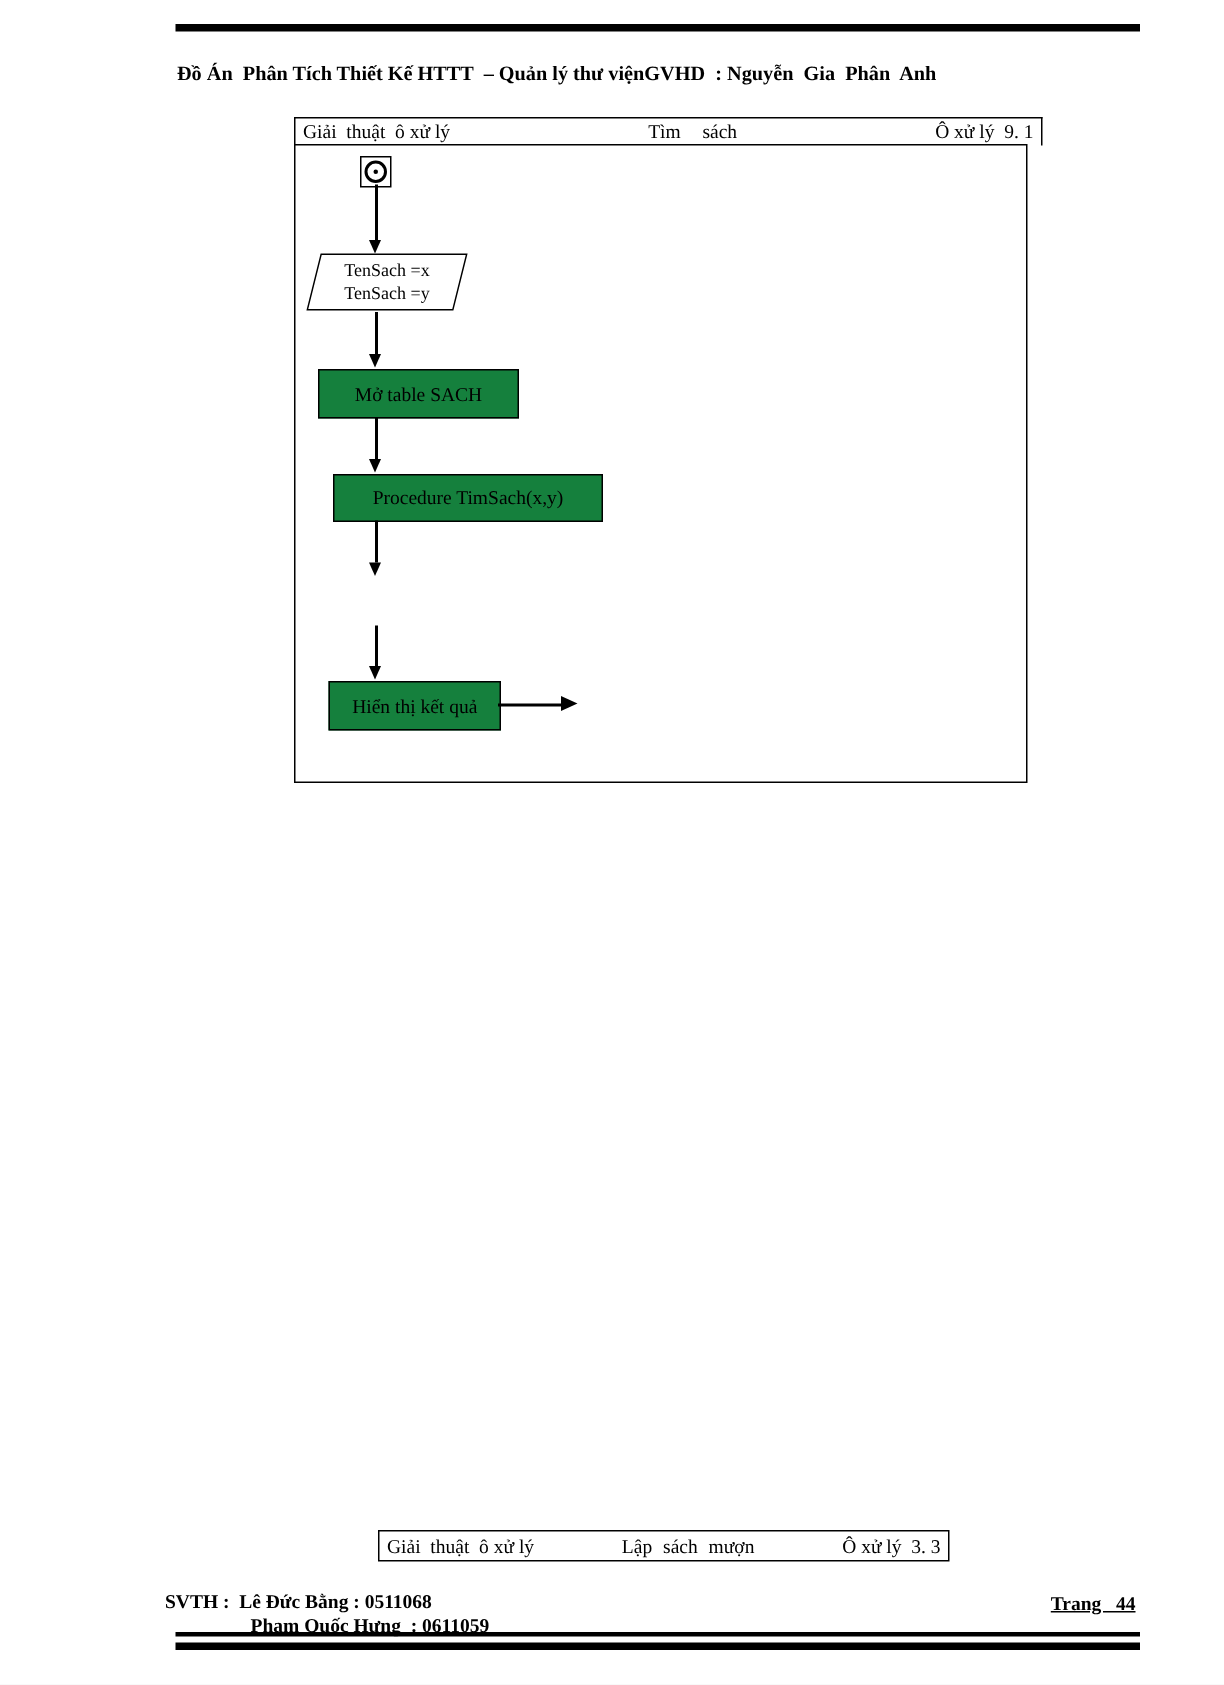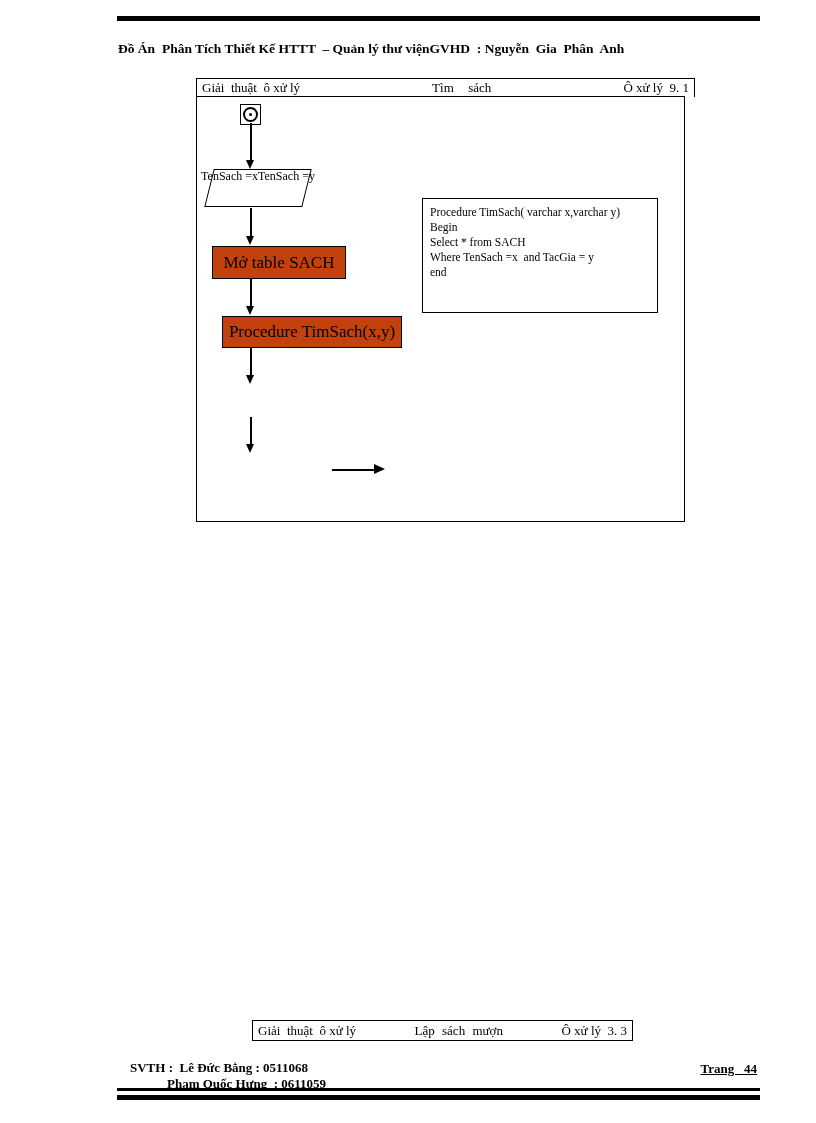--- a/index.html
+++ b/index.html
@@ -72,44 +72,44 @@
     width: 0; height: 0;
     border-top: 5.5px solid transparent; border-bottom: 5.5px solid transparent;
     border-left: 11px solid #000;
   }
 
   .para-wrap { position: absolute; left: 12px; top: 72px; width: 98px; height: 38px; }
   .para-shape { position: absolute; left: 0; top: 0; right: 0; bottom: 0;
     border: 1px solid #000; transform: skewX(-14deg); background: #fff; }
   .para-text {
     position: absolute; left: 0; top: 0; right: 0; bottom: 0;
-    display: flex; flex-direction: row; align-items: flex-start; justify-content: center;
+    display: flex; flex-direction: column; align-items: center; justify-content: center;
     font-size: 12px; line-height: 15px; text-align: center;
   }
 
   .node {
-    position: absolute; border: 1px solid #000; background: #c2410c;
+    position: absolute; border: 1px solid #000; background: #15803d;
     display: flex; align-items: center; justify-content: center;
-    font-size: 17px; text-align: center;
+    font-size: 13px; text-align: center;
   }
   .n-open    { left: 15px; top: 149px; width: 132px; height: 31px; }
   .n-proc    { left: 25px; top: 219px; width: 178px; height: 30px; }
   .n-close   { left: 22px; top: 288px; width: 117px; height: 31px; }
   .n-display { left: 22px; top: 357px; width: 113px; height: 31px; }
 
   .codebox {
     position: absolute; left: 225px; top: 101px; width: 236px; height: 115px;
     border: 1px solid #000; background: #fff;
     padding: 6px 7px; box-sizing: border-box;
     font-size: 11.5px; line-height: 15px;
   }
   .codebox div { white-space: pre; }
 
   .foot { position: absolute; font-size: 13px; font-weight: bold; }
-  .f1 { left: 130px; top: 1060px; }
+  .f1 { left: 110px; top: 1060px; }
   .f2 { left: 167px; top: 1076px; }
   .fp { right: 59px; top: 1061px; text-decoration: underline; }
 </style>
 </head>
 <body>
 
 <div class="page">
 
   <div class="rule rule-top"></div>
 
@@ -152,30 +152,26 @@
 
     <div class="node n-proc">
       <span class="t">Procedure TimSach(x,y)</span>
     </div>
 
     <div class="varrow va4"></div>
 
 
     <div class="varrow va5"></div>
 
+    <div class="node n-display">
+      <span class="t">Hiển thị kết quả</span>
+    </div>
 
     <div class="harrow"></div>
 
-    <div class="codebox">
-      <div>Procedure TimSach( varchar x,varchar y)</div>
-      <div>Begin</div>
-      <div>Select * from SACH</div>
-      <div>Where TenSach =x  and TacGia = y</div>
-      <div>end</div>
-    </div>
 
   </div>
 
   <div class="caption-bar cap2">
     <span class="t">Giải  thuật  ô xử lý</span>
     <span class="t title">Lập sách mượn</span>
     <span class="t">Ô xử lý  3. 3</span>
   </div>
 
   <div class="foot f1 t">SVTH :  Lê Đức Bằng : 0511068</div>

